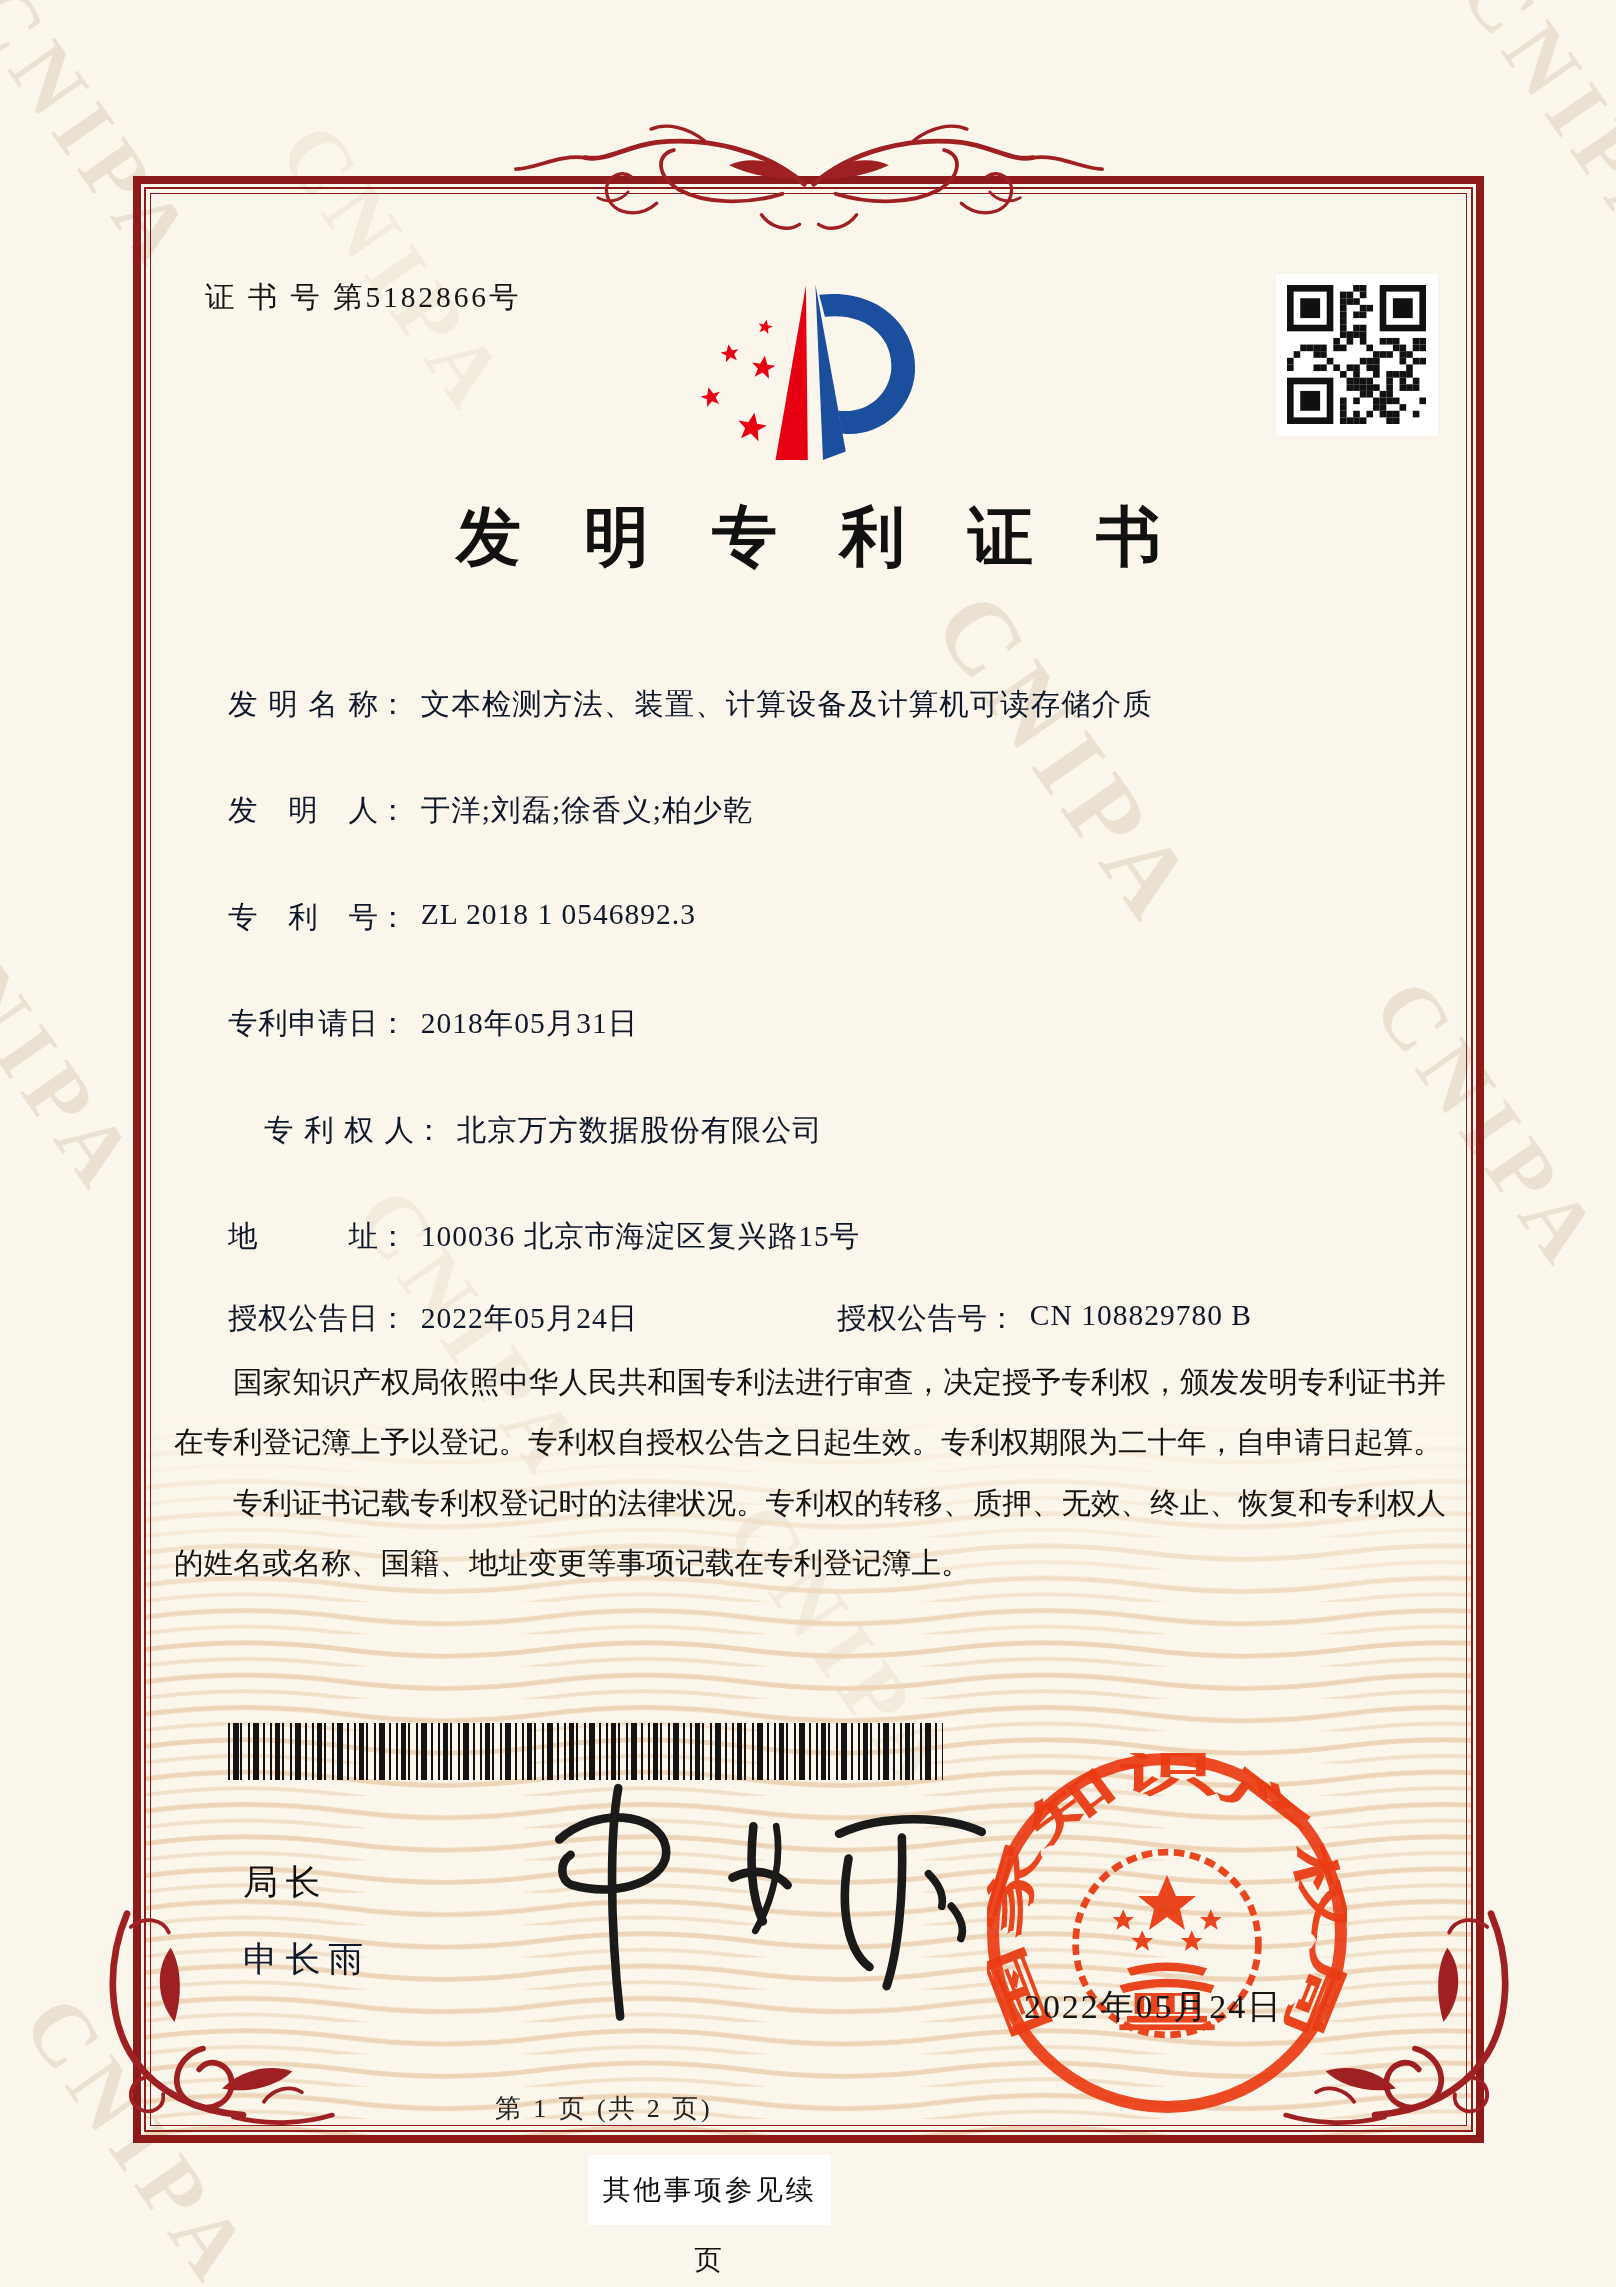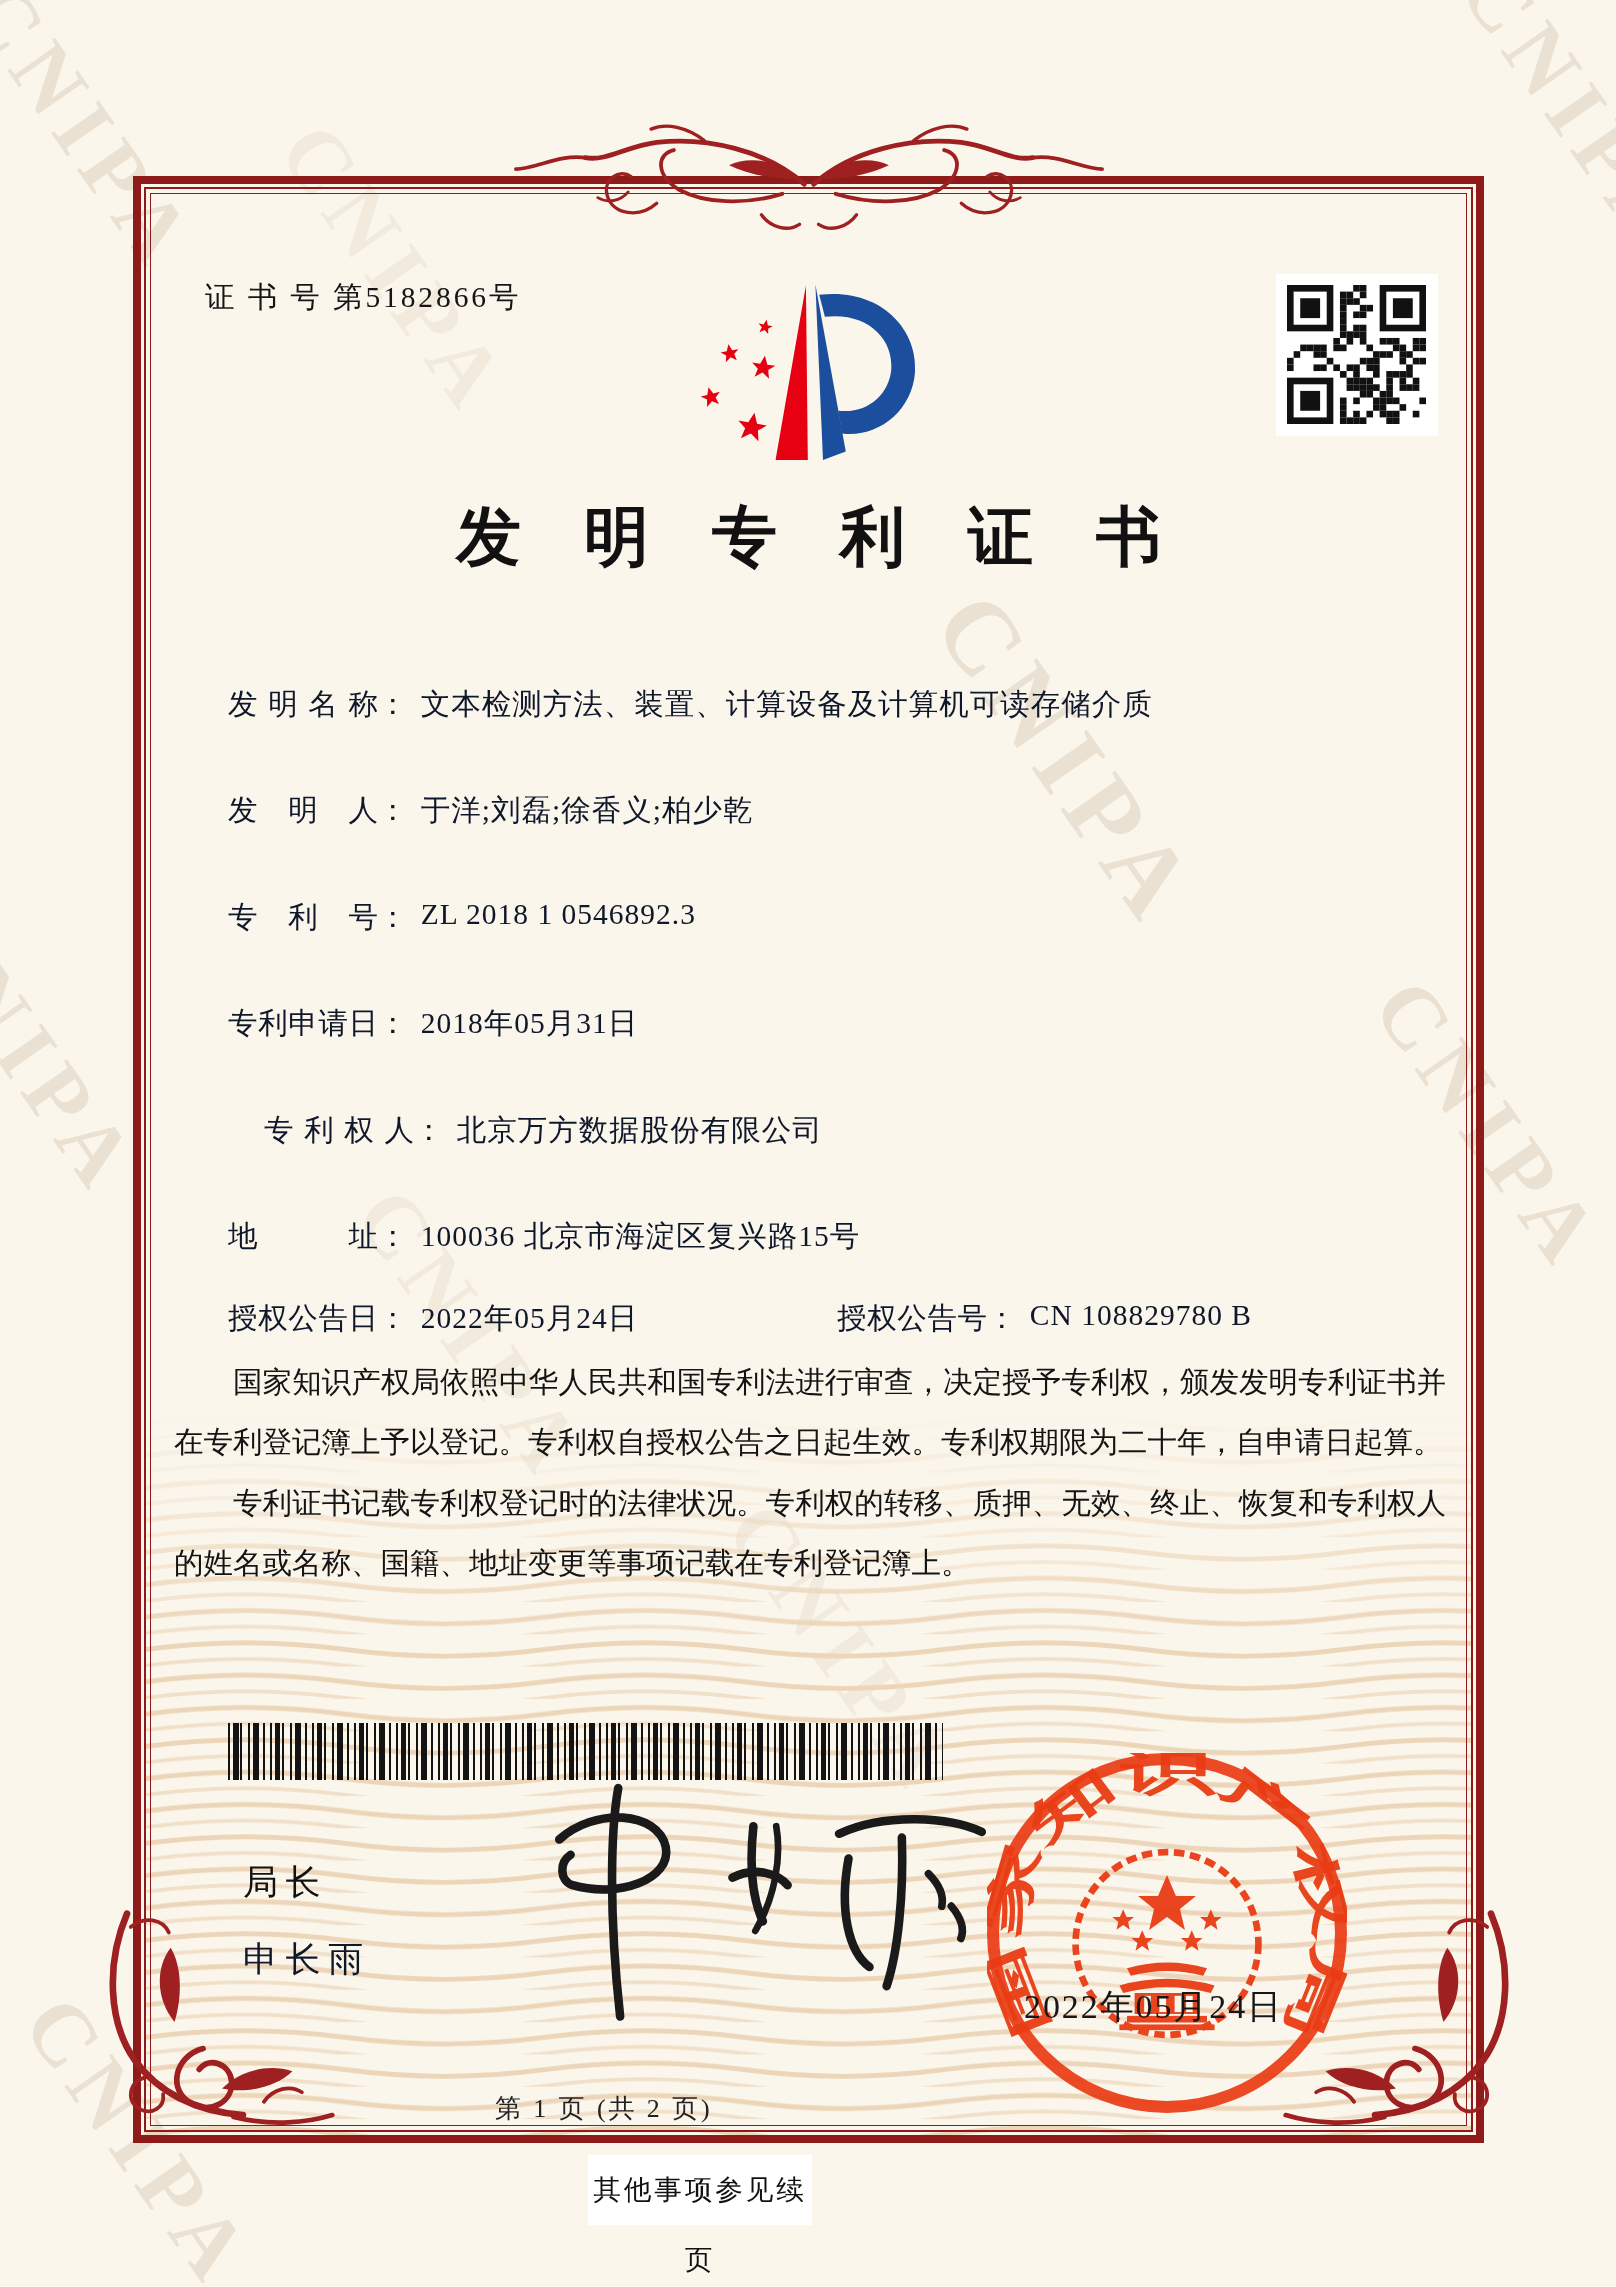--- a/index.html
+++ b/index.html
@@ -57,21 +57,21 @@
 
   .seal{position:absolute;left:987px;top:1753px;width:360px;height:360px;}
   .seal .ring{position:absolute;inset:0;border:12.4px solid rgba(233,60,20,.93);border-radius:50%;box-sizing:border-box;}
   .seal svg{position:absolute;inset:0;}
   .seal-date{position:absolute;left:28.5px;top:231px;width:276px;text-align:center;
              font-size:34px;letter-spacing:1.9px;color:#161616;white-space:nowrap;}
 
   .pagefooter{position:absolute;left:495px;top:2091px;width:438px;
               font-size:26px;letter-spacing:2.9px;color:#222;}
 
-  .note-box{position:absolute;left:588px;top:2155px;width:224px;height:70px;background:#ffffff;
+  .note-box{position:absolute;left:588px;top:2155px;width:243px;height:70px;background:#ffffff;
             line-height:70px;text-align:center;font-size:27.6px;letter-spacing:2.9px;color:#111;}
 
   .waves{position:absolute;left:145px;top:1408px;pointer-events:none;}
   .orn{position:absolute;left:50%;top:110px;transform:translateX(-50%);}
   .corner{position:absolute;top:1906px;}
   .corner.bl{left:89px;}
   .corner.br{left:1280px;transform:scaleX(-1);}
 </style>
 </head>
 <body>

